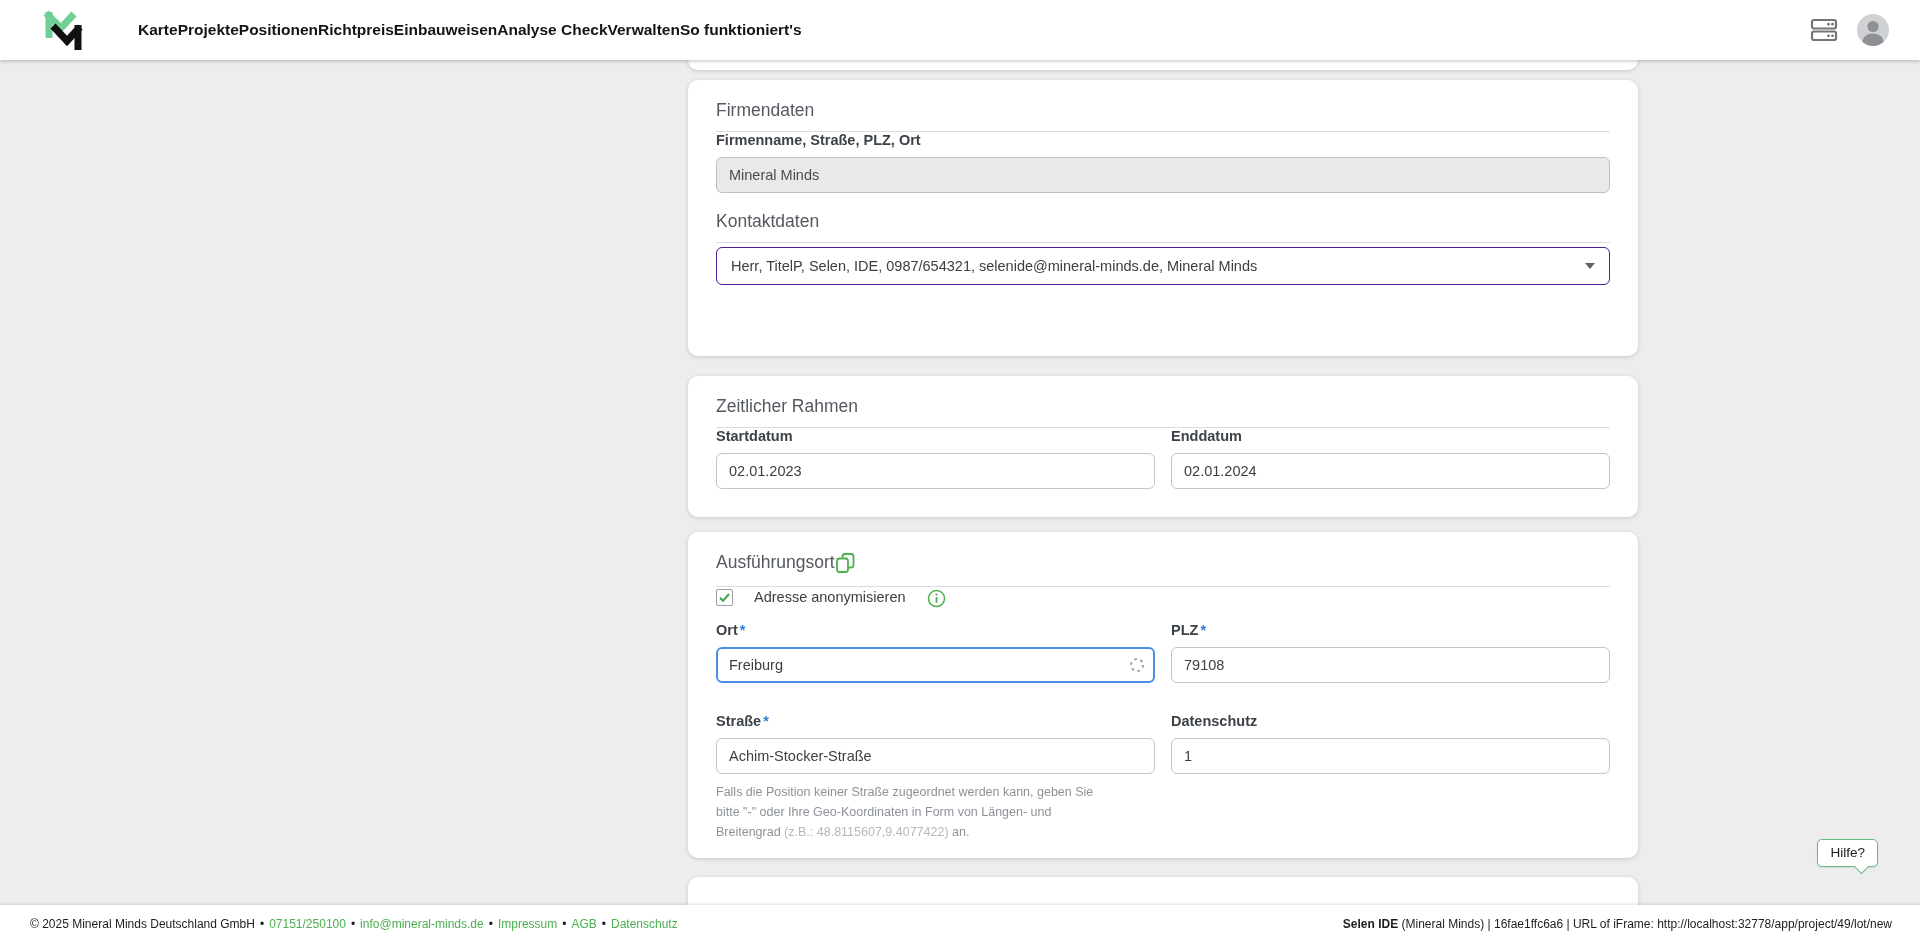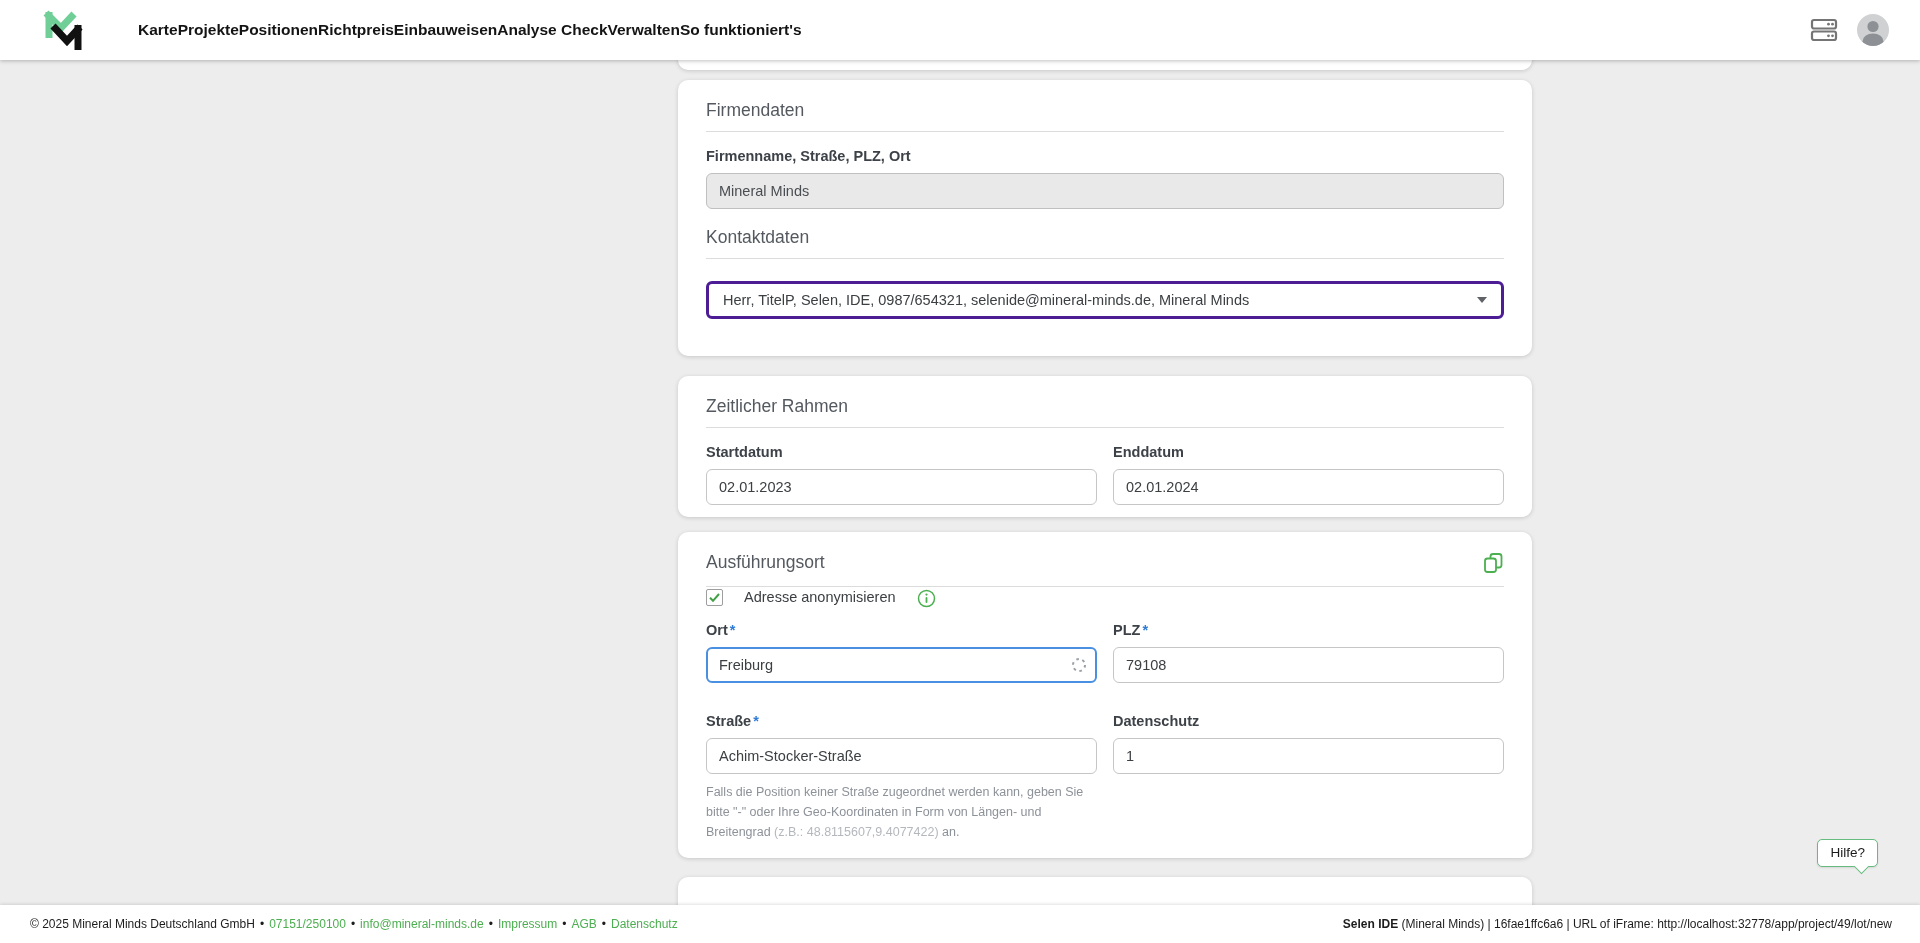--- a/index.html
+++ b/index.html
@@ -11,51 +11,51 @@
     background:#fff; box-shadow:0 1px 4px rgba(0,0,0,.25); z-index:50;
     display:flex; align-items:center; padding:0 30px 0 40px; }
   .logo { width:46px; height:46px; display:flex; align-items:center; margin-right:52px; }
   .main-nav { display:flex; align-items:center; }
   .nav-item { font-size:15.5px; font-weight:600; color:#141414; text-decoration:none; cursor:pointer; }
   .header-right { margin-left:auto; display:flex; align-items:center; gap:18px; }
   .hicon { display:flex; align-items:center; cursor:pointer; }
 
   
   .content { position:absolute; left:678px; top:0; width:854px; }
-  .card { position:absolute; left:0; width:854px; background:#fff; border-radius:10px;
+  .card { position:absolute; left:10px; width:950px; background:#fff; border-radius:10px;
     box-shadow:0 1px 4px rgba(0,0,0,.16); }
   .card-partial-top { top:58px; height:12px; border-radius:0 0 10px 10px; }
   .card-firmendaten { top:80px; height:276px; padding:20px 28px; }
   .card-zeitraum { top:376px; height:141px; padding:20px 28px; }
   .card-ort { top:532px; height:326px; padding:20px 28px; }
   .card-partial-bottom { top:877px; height:60px; border-radius:10px 10px 0 0; }
 
   .card-title { font-size:17.5px; font-weight:400; color:#54595f; line-height:20px; }
   .divider { border:none; border-top:1px solid #dcdcdc; margin-top:11px; }
   .field-label { display:block; font-size:14.5px; font-weight:700; color:#3d4248; line-height:17px; }
   .req { color:#2e7cd6; font-weight:700; margin-left:2px; }
 
   .tinput { width:100%; height:36px; border:1px solid #c6c6c6; border-radius:6px;
     padding:0 12px; font-size:14.5px; color:#3c4043; background:#fff;
     font-family:"Liberation Sans", sans-serif; outline:none; }
   .tinput.readonly { background:#e9e9e9; border-color:#c0c0c0; color:#4a4e52; }
   .tinput.focused { border:2px solid #4a90e2; padding:0 30px 0 11px; }
 
   .mt8 { margin-top:8px; } .mt13 { margin-top:13px; }
-  .mt14 { margin-top:14px; } .mt16 { margin-top:16px; } .mt18 { margin-top:18px; }
-
-  .selectbox { margin-top:22px; height:38px; border:3px solid #4c1d95; border-radius:6px;
+  .mt14 { margin-top:14px; } .mt16 { } .mt18 { margin-top:18px; }
+
+  .selectbox { margin-top:4px; height:38px; border:1px solid #4c1d95; border-radius:6px;
     background:#fff; display:flex; align-items:center; padding:0 14px; cursor:pointer; }
   .selectbox .sel-text { font-size:14.5px; color:#3c4043; flex:1; white-space:nowrap;
     overflow:hidden; text-overflow:ellipsis; }
   .caret { width:0; height:0; border-left:5px solid transparent; border-right:5px solid transparent;
     border-top:6px solid #5f6368; margin-left:10px; }
 
   .grid2 { display:grid; grid-template-columns:1fr 1fr; column-gap:28px;gap:16px; }
-  .title-row { display:flex; align-items:flex-start; justify-content:space-between; }
+  .title-row { display:flex; align-items:flex-start; }
 
   .checkbox-row { display:flex; gap:21px; margin-top:2px; }
   .checkbox { width:17px; height:17px; border:1px solid #9e9e9e; border-radius:2px;
     background:#fff; display:flex; align-items:center; justify-content:center; cursor:pointer; }
   .cb-label { font-size:14.5px; color:#3c4043; }
   .input-wrap { position:relative; }
   .spinner { position:absolute; right:10px; top:10px; }
 
   .hint { margin-top:8px; max-width:394px; font-size:12.5px; line-height:20px; color:#8d9299; }
   .hint .hint-ex { color:#b4b8bd; }

